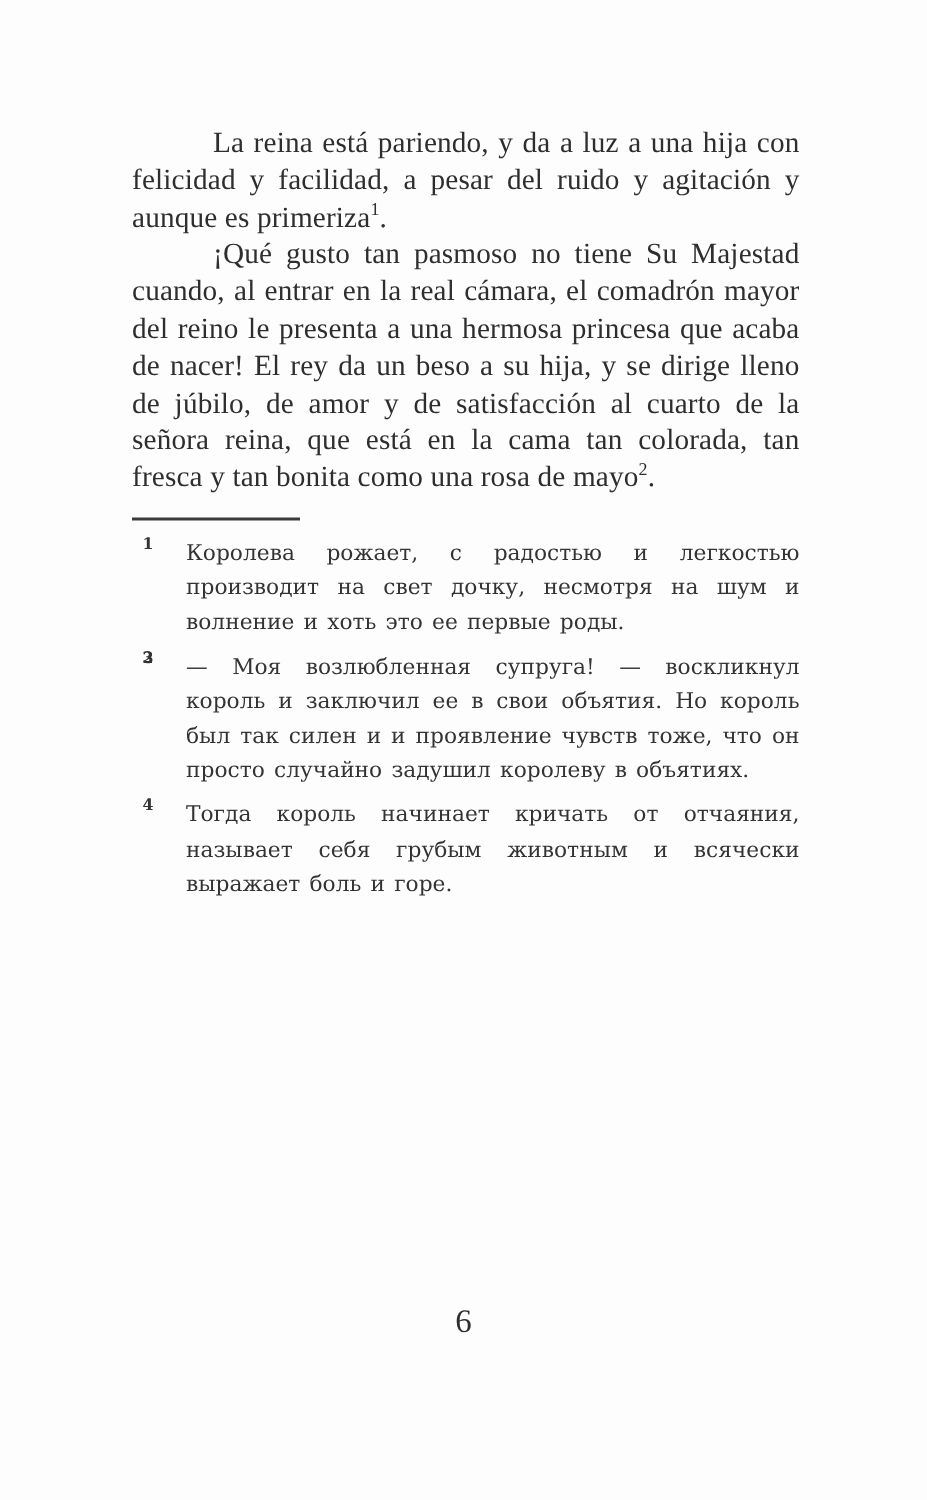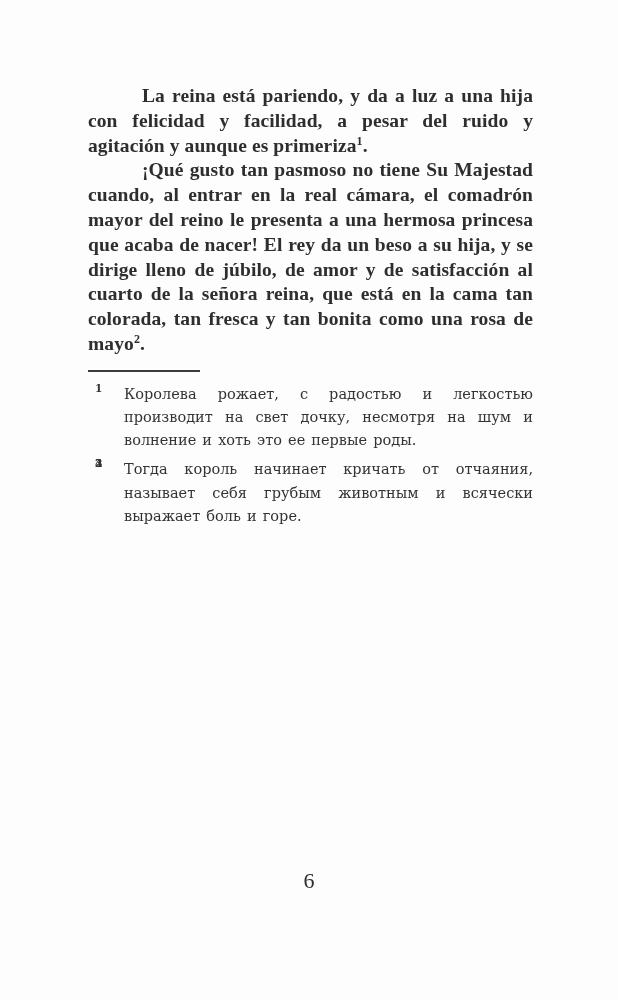--- a/index.html
+++ b/index.html
@@ -21,21 +21,20 @@
   .main-text {
     width: 445px;
   }
   .para {
     margin: 0;
     text-indent: 54px;
     text-align: justify;
     font-size: 19.5px;
     line-height: 24.8px;
     letter-spacing: 0.1px;
-    font-weight: bold;
   }
   sup.fnref {
     font-size: 12px;
     line-height: 0;
   }
   .footnote-sep {
     width: 112px;
     height: 2px;
     background: #3c3c3c;
     margin: 13px 0 11px 0;
@@ -79,17 +78,17 @@
 
 <div class="book-page">
   <div class="main-text">
       <p class="para">La reina está pariendo, y da a luz a una hija con felicidad y facilidad, a pesar del ruido y agitación y aunque es primeriza<sup class="fnref">1</sup>.</p>
       <p class="para">¡Qué gusto tan pasmoso no tiene Su Majestad cuando, al entrar en la real cámara, el comadrón mayor del reino le presenta a una hermosa princesa que acaba de nacer! El rey da un beso a su hija, y se dirige lleno de júbilo, de amor y de satisfacción al cuarto de la señora reina, que está en la cama tan colorada, tan fresca y tan bonita como una rosa de mayo<sup class="fnref">2</sup>.</p>
     </div>
   <div class="footnote-sep"></div>
   <div class="footnotes">
       <div class="footnote"><span class="fn-marker">1</span><span class="fn-text">Королева рожает, с радостью и легкостью производит на свет дочку, несмотря на шум и волнение и хоть это ее первые роды.</span></div>
       <div class="footnote"><span class="fn-marker">2</span></div>
-      <div class="footnote"><span class="fn-marker">3</span></div>
+      <div class="footnote"><span class="fn-marker">3</span><span class="fn-text">— Моя возлюбленная супруга! — воскликнул король и заключил ее в свои объятия. Но король был так силен и и проявление чувств тоже, что он просто случайно задушил королеву в объятиях.</span></div>
       <div class="footnote"><span class="fn-marker">4</span><span class="fn-text">Тогда король начинает кричать от отчаяния, называет себя грубым животным и всячески выражает боль и горе.</span></div>
     </div>
   <div class="page-number">6</div>
 </div>
 
 </body></html>

